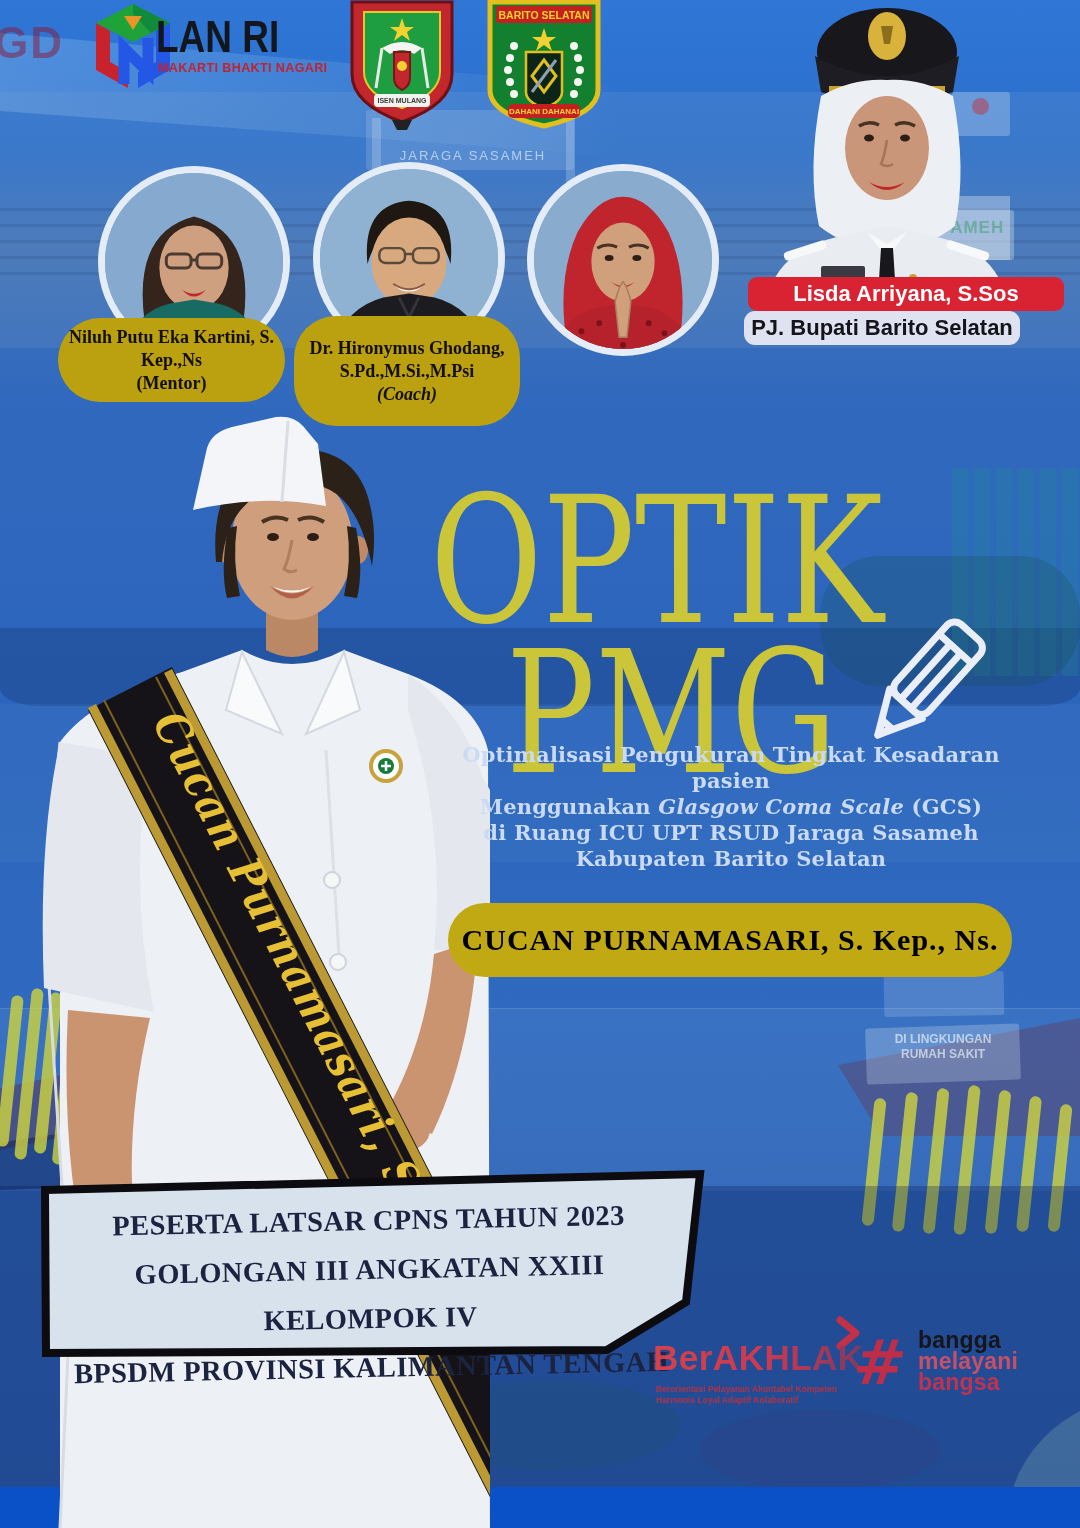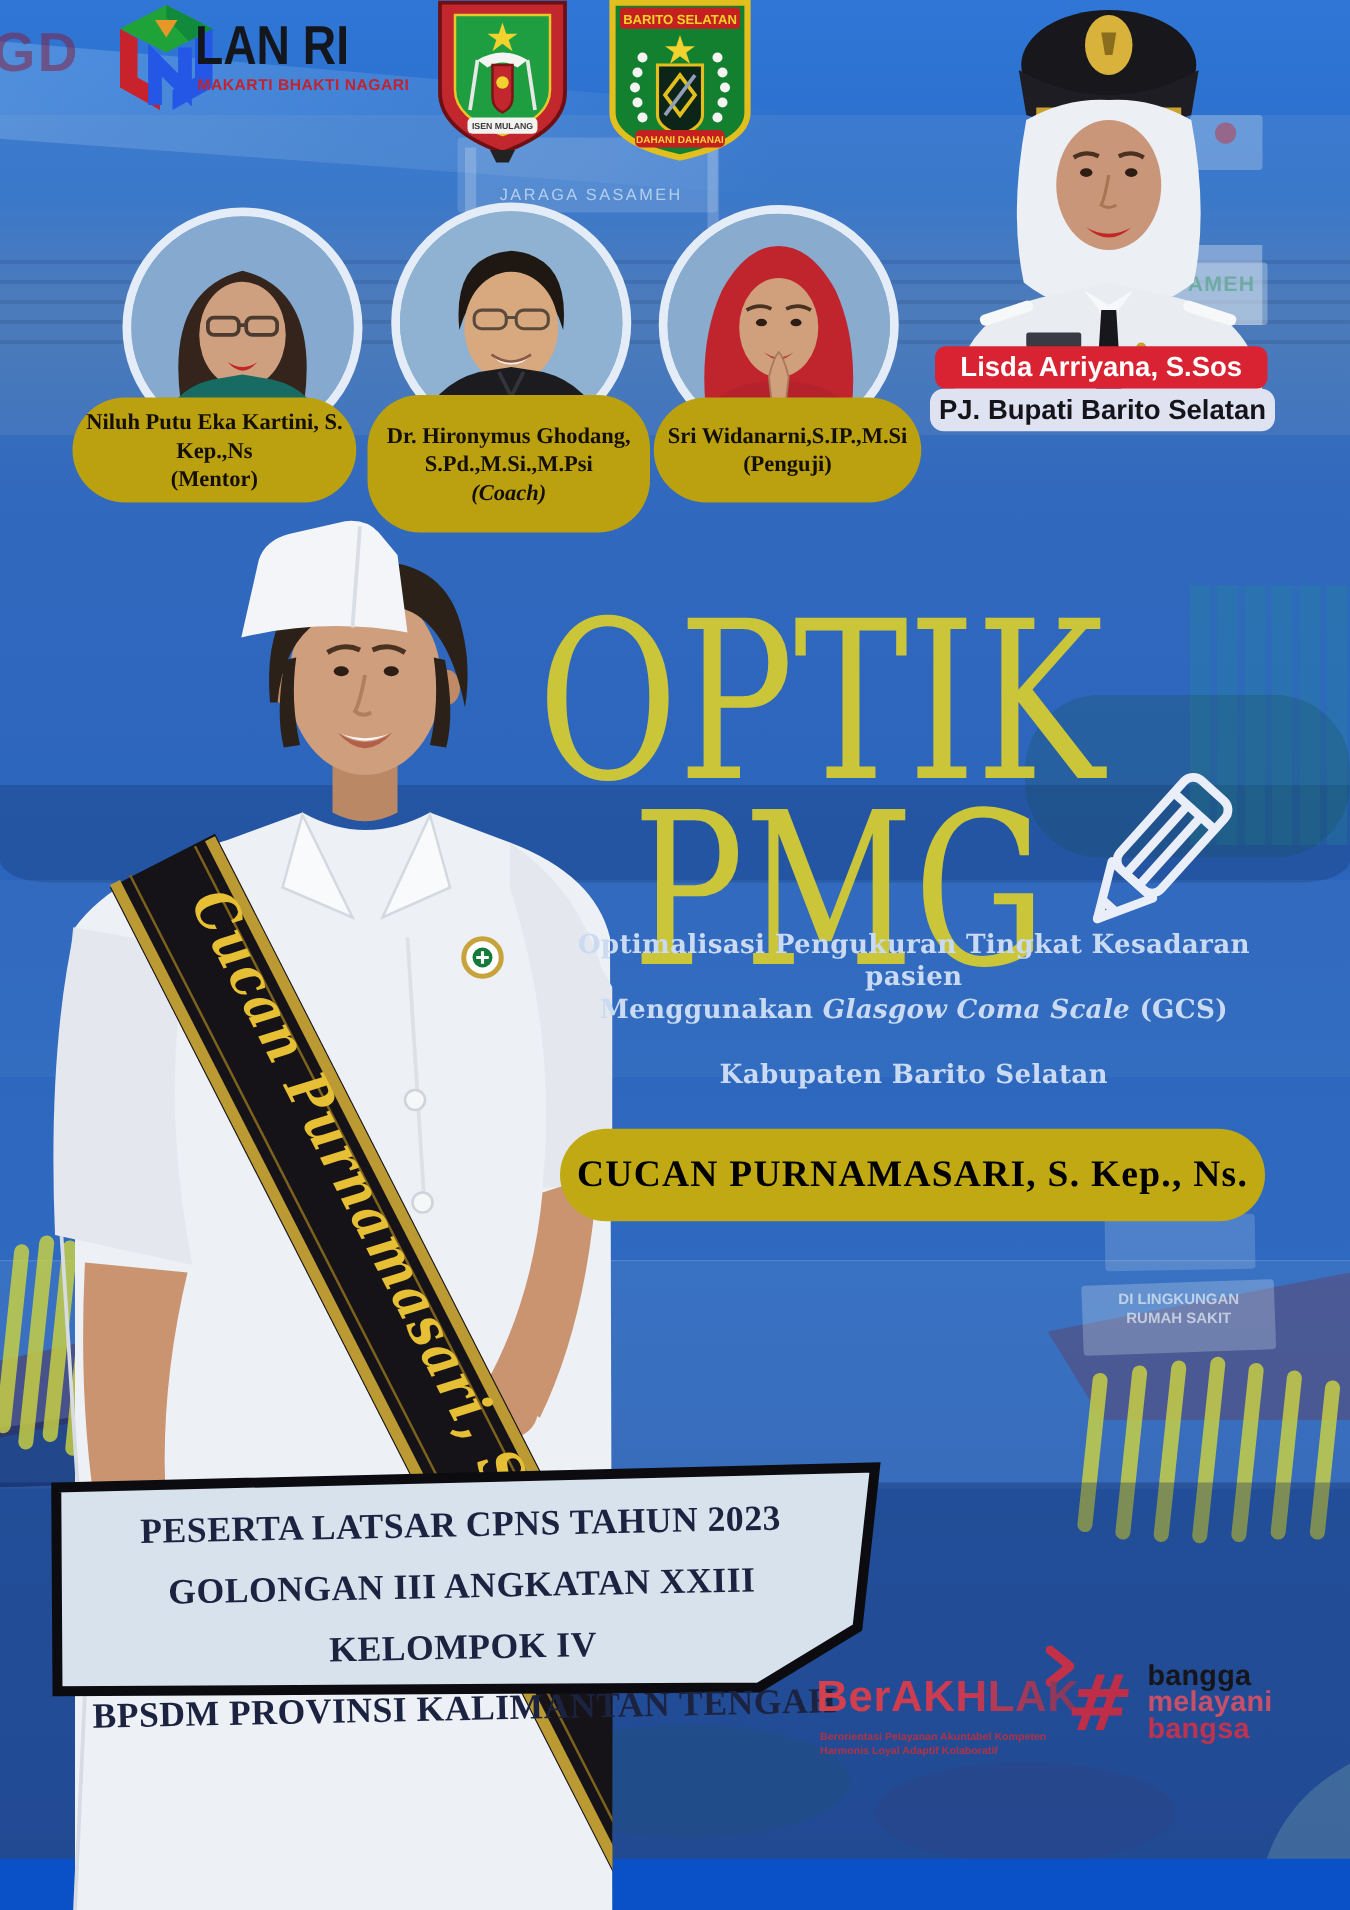--- a/index.html
+++ b/index.html
@@ -43,21 +43,21 @@
   .sign-area2{left:884px;top:972px;width:120px;height:44px;background:rgba(228,238,248,.18);border-radius:3px;transform:rotate(-1deg);}
   .foliage-band{left:0;top:1186px;width:1080px;height:302px;background:rgba(12,30,84,.30);}
   .leaf{border-radius:50%;}
   .bottom-bar{left:0;top:1487px;width:1080px;height:41px;background:#0a50c6;}
   .corner-curve{left:1008px;top:1392px;width:300px;height:260px;border-radius:50%;background:rgba(145,195,182,.26);}
   .stripe{position:absolute;width:12px;border-radius:7px;background:rgba(206,213,62,.80);transform:rotate(6deg);}
   .watermark-gd{left:-6px;top:18px;font-size:44px;font-weight:900;letter-spacing:2px;color:rgba(135,25,55,.50);}
   
   .lanri-title{left:156px;top:12px;font-size:44px;font-weight:900;color:#13161c;transform:scaleX(.84);transform-origin:left top;letter-spacing:0px;}
   .lanri-tagline{left:158px;top:61px;font-size:12.5px;font-weight:bold;color:#c2232e;letter-spacing:.4px;}
-  .pill-red{left:748px;top:277px;width:266px;height:34px;border-radius:9px;background:#da2332;
+  .pill-red{left:748px;top:277px;width:316px;height:34px;border-radius:9px;background:#da2332;
     display:flex;align-items:center;justify-content:center;color:#fff;font-size:22px;font-weight:bold;}
   .pill-light{left:744px;top:311px;width:276px;height:34px;border-radius:11px;background:#dfe2f0;
     display:flex;align-items:center;justify-content:center;color:#14141a;font-size:22px;font-weight:bold;}
   
   .mentor-circle{border-radius:50%;border:7px solid #e3ecf7;overflow:hidden;background:#86a9cf;width:178px;height:178px;}
   .m1{left:98px;top:166px;} .m2{left:313px;top:162px;} .m3{left:527px;top:164px;}
   .mentor-label{background:#bba00f;border-radius:42px;color:#141001;text-align:center;
     font-family:"Liberation Serif",serif;font-weight:600;font-size:18px;line-height:23px;
     display:flex;flex-direction:column;align-items:center;justify-content:center;padding:6px 8px;box-sizing:border-box;}
   .ml1{left:58px;top:318px;width:227px;height:84px;}
@@ -277,24 +277,20 @@
   </div>
 
   <div class="abs mentor-label ml1">
     <div>Niluh Putu Eka Kartini, S. Kep.,Ns</div>
     <div>(Mentor)</div>
   </div>
   <div class="abs mentor-label ml2">
     <div>Dr. Hironymus Ghodang, S.Pd.,M.Si.,M.Psi</div>
     <div class="role-italic">(Coach)</div>
   </div>
-  <div class="abs mentor-label ml3">
-    <div>Sri Widanarni,S.IP.,M.Si</div>
-    <div>(Penguji)</div>
-  </div>
 
   <svg class="abs" style="left:30px;top:410px;" width="460" height="1118" viewBox="0 0 460 1118">
 
     <path d="M30,332 Q62,288 152,262 L212,240 Q262,268 314,240 L378,264 Q446,290 458,340 L460,1118 L30,1118 Z" fill="#edf0f4"></path>
     <path d="M30,332 Q20,430 18,560 L40,900 L30,1118" fill="none" stroke="#d8dce2" stroke-width="3"></path>
 
     <path d="M30,332 Q8,430 14,578 L124,602 Q98,470 120,348 Z" fill="#e4e8ee"></path>
     <path d="M38,600 Q30,760 64,880 L112,868 Q88,742 120,608 Z" fill="#c9946f"></path>
     <ellipse cx="80" cy="896" rx="30" ry="22" fill="#c9946f"></ellipse>
 
@@ -351,21 +347,21 @@
       <line x1="73" y1="32" x2="73" y2="104"></line>
       <line x1="87" y1="32" x2="87" y2="104"></line>
       <polygon points="58,104 102,104 80,146"></polygon>
       <polygon points="74,132 86,132 80,146"></polygon>
     </g>
   </svg>
 
   <div class="abs subtitle">
     <span>Optimalisasi Pengukuran Tingkat Kesadaran pasien</span><br>
     <span>Menggunakan </span><i>Glasgow Coma Scale</i><span> (GCS)</span><br>
-    <br>
+    <span>di Ruang ICU UPT RSUD Jaraga Sasameh</span><br>
     <span>Kabupaten Barito Selatan</span>
   </div>
 
   <div class="abs name-pill">
     <span>CUCAN PURNAMASARI, S. Kep., Ns.</span>
   </div>
 
   <svg class="abs" style="left:28px;top:1158px;" width="690" height="205" viewBox="0 0 690 205">
     <polygon points="17,32 672,16 658,144 579,192 18,195" fill="#d7e2ed" stroke="#0b0b10" stroke-width="8" stroke-linejoin="miter"></polygon>
   </svg>

